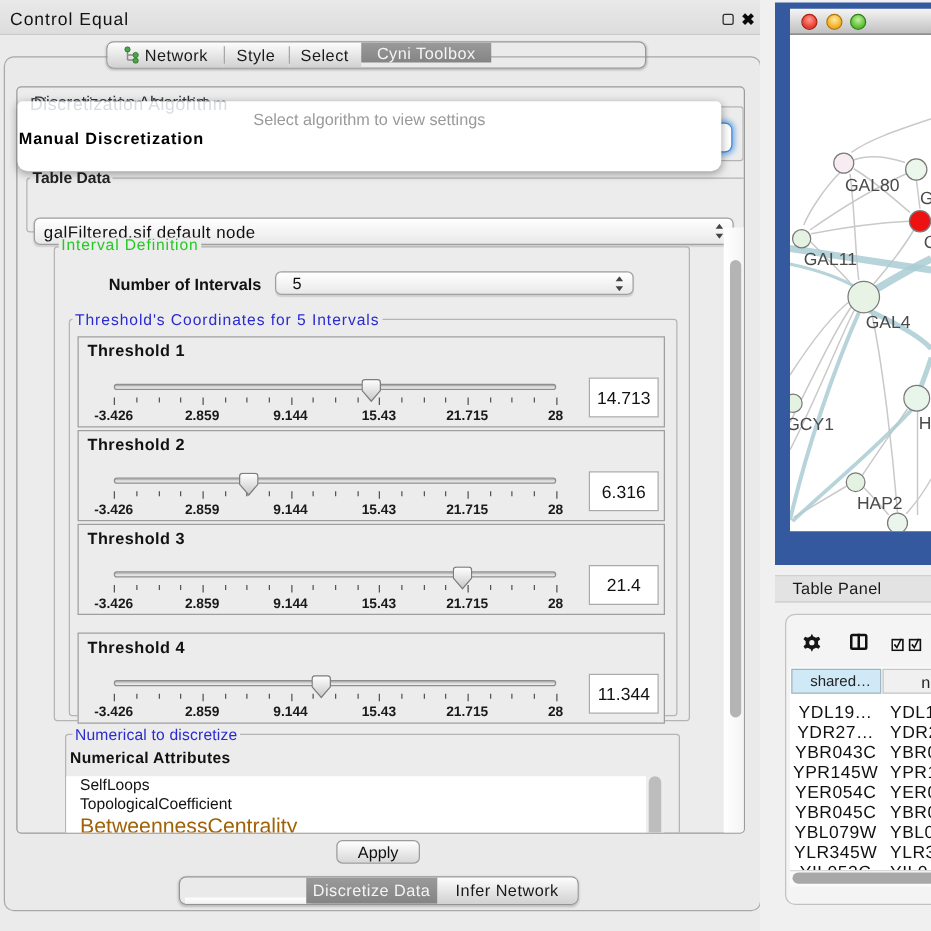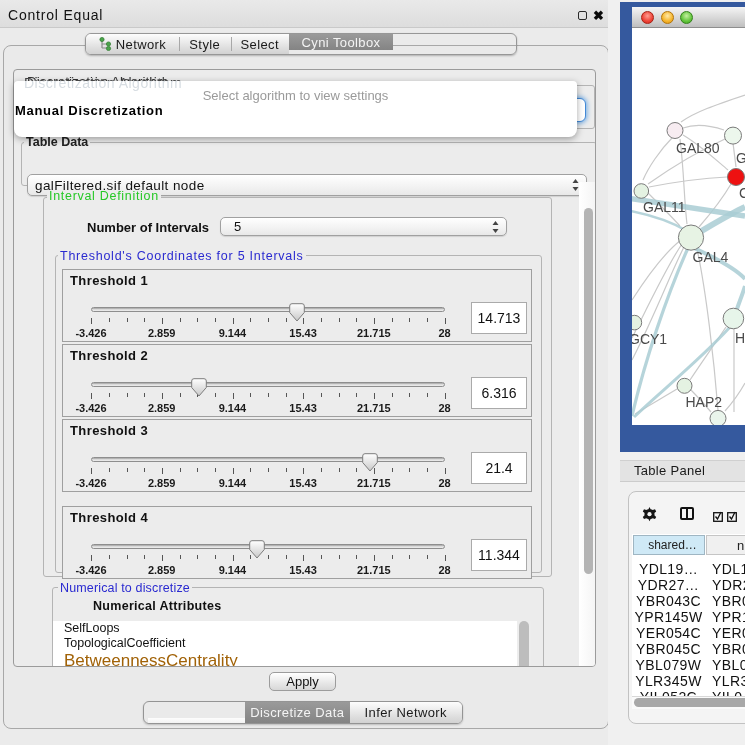--- a/index.html
+++ b/index.html
@@ -249,21 +249,21 @@
               </linearGradient>
             </defs>
       <path d="M3 0.7 H13 Q15.3 0.7 15.3 3 V9.5 L8 18 L0.7 9.5 V3 Q0.7 0.7 3 0.7 Z" fill="url(#tg424)" stroke="#7d7d7d" stroke-width="1"></path>
           </svg>
           <div class="vbox">11.344</div>
         </div>
       </div>
 
     <div class="abs" style="left:38px;top:517px;width:490px;height:120px;border:1px solid #b4b4b4;border-radius:3px;"></div>
     <div class="abs" style="left:44px;top:511px;font-size:12.5px;letter-spacing:0.15px;color:#2a2ad0;background:#ececec;padding:0 2px;">Numerical to discretize</div>
-    <div class="abs" style="left:42px;top:529px;font-size:12.5px;font-weight:bold;letter-spacing:0.3px;color:#111;margin-left:37px;">Numerical Attributes</div>
+    <div class="abs" style="left:42px;top:529px;font-size:12.5px;font-weight:bold;letter-spacing:0.3px;color:#111;">Numerical Attributes</div>
     <div class="abs" style="left:39px;top:551px;width:464px;height:120px;background:#fff;"></div>
     <div class="abs" style="left:50px;top:551px;font-size:12.5px;color:#111;">SelfLoops</div>
     <div class="abs" style="left:50px;top:566px;font-size:12.5px;color:#111;">TopologicalCoefficient</div>
     <div class="abs" style="left:50px;top:581px;font-size:17px;color:#a16207;">BetweennessCentrality</div>
 
     <div class="abs" style="left:503px;top:551px;width:14px;height:120px;background:#ededed;"></div>
     <div class="abs" style="left:505px;top:551px;width:9.5px;height:120px;background:#bdbdbd;border-radius:5px;"></div>
 
     <div class="abs" style="left:565px;top:112px;width:17px;height:486px;background:linear-gradient(to right,#ffffff,#f4f4f4);"></div>
     <div class="abs" style="left:569.5px;top:138px;width:9px;height:366px;background:#b4b4b4;border-radius:4.5px;"></div>

